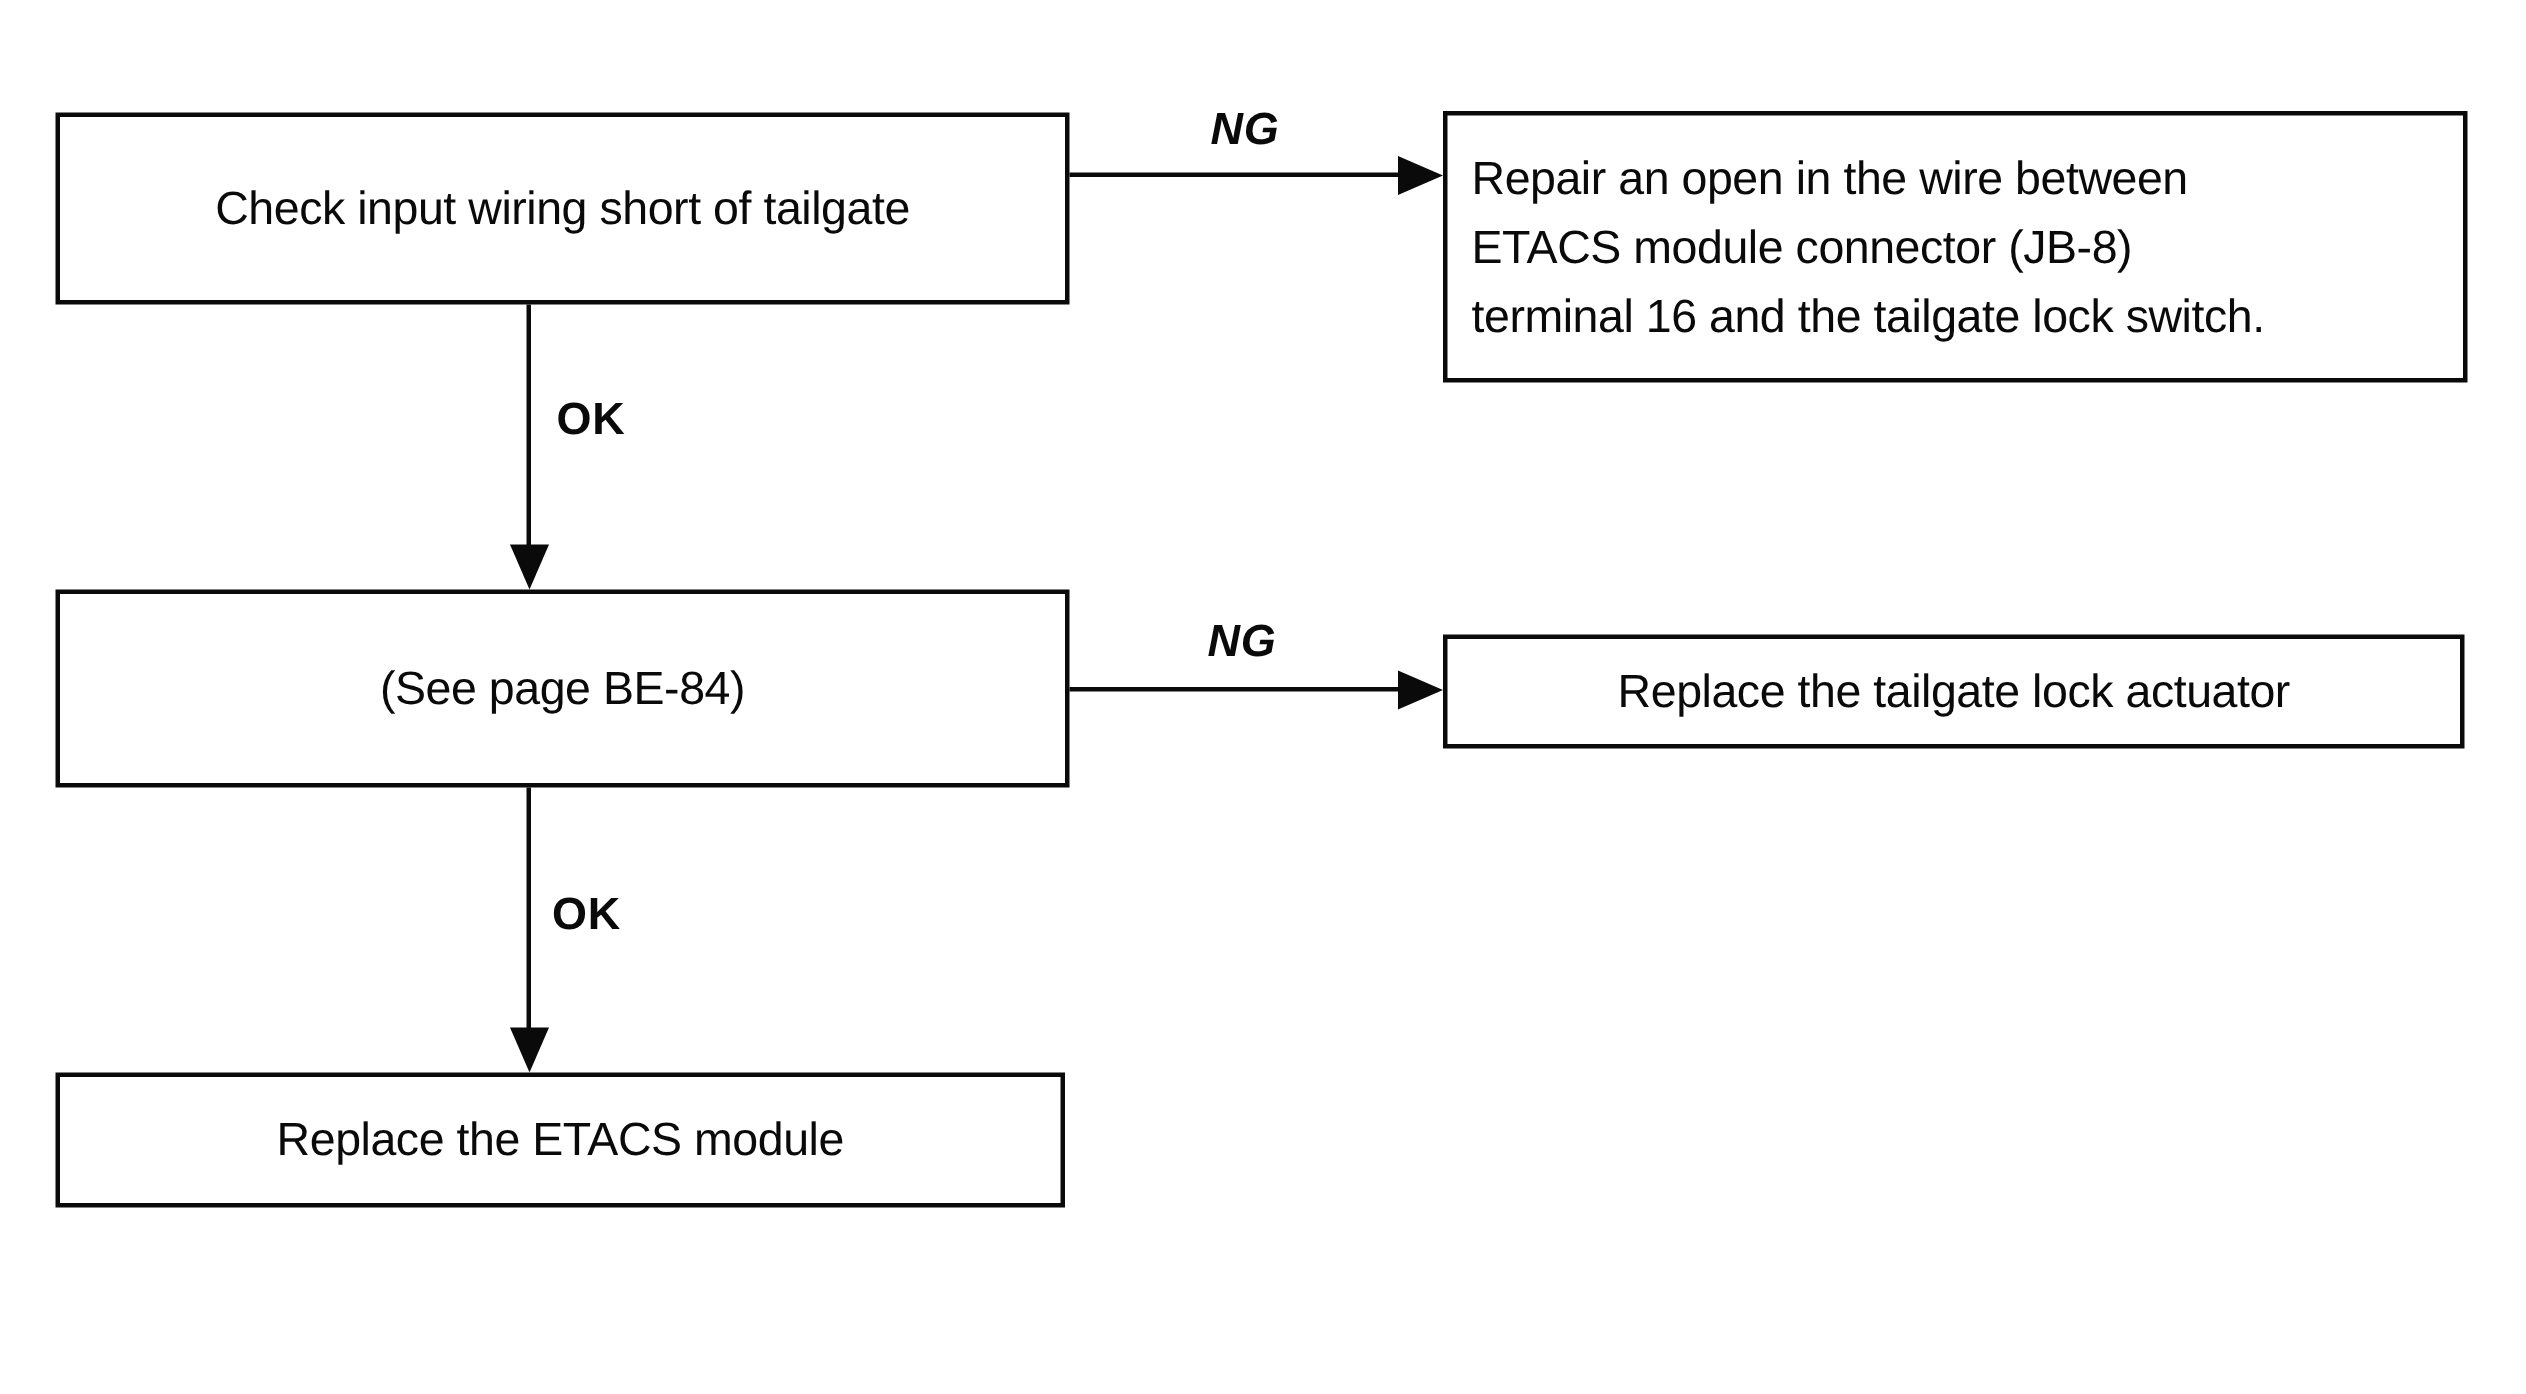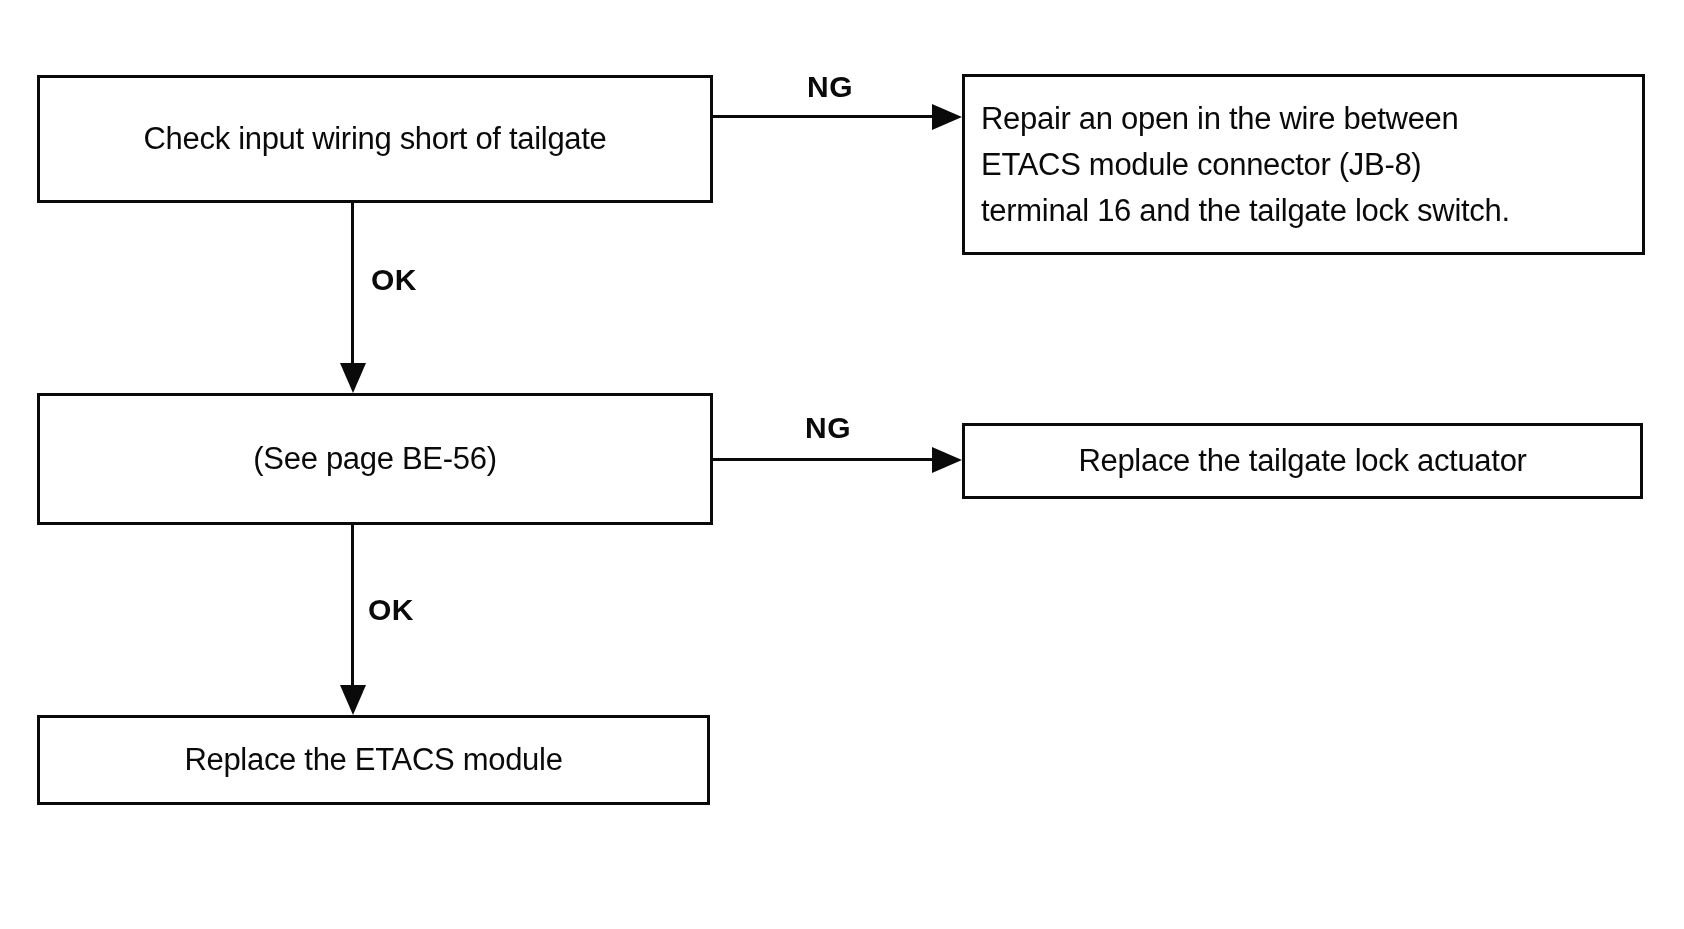--- a/index.html
+++ b/index.html
@@ -67,20 +67,21 @@
   }
   .edge-label {
     position: absolute;
     font-size: 30px;
     font-weight: 700;
     letter-spacing: 0.5px;
   }
   .edge-label.centered {
     width: 100px;
     text-align: center;
+    font-style: italic;
   }
   .figure-id {
     position: absolute;
     left: 30px;
     top: 830px;
     font-size: 26px;
     font-weight: 600;
     letter-spacing: -0.3px;
   }
 </style>
@@ -93,21 +94,21 @@
     <div class="node-line">Check input wiring short of tailgate</div>
   </div>
 
   <div class="node align-left" style="left:962px; top:74px; width:683px; height:181px;">
     <div class="node-line">Repair an open in the wire between</div>
     <div class="node-line">ETACS module connector (JB-8)</div>
     <div class="node-line">terminal 16 and the tailgate lock switch.</div>
   </div>
 
   <div class="node" style="left:37px; top:393px; width:676px; height:132px;">
-    <div class="node-line">(See page BE-56)</div>
+    <div class="node-line">(See page BE-84)</div>
   </div>
 
   <div class="node" style="left:37px; top:715px; width:673px; height:90px;">
     <div class="node-line">Replace the ETACS module</div>
   </div>
 
   <div class="node" style="left:962px; top:423px; width:681px; height:76px;">
     <div class="node-line">Replace the tailgate lock actuator</div>
   </div>
 

